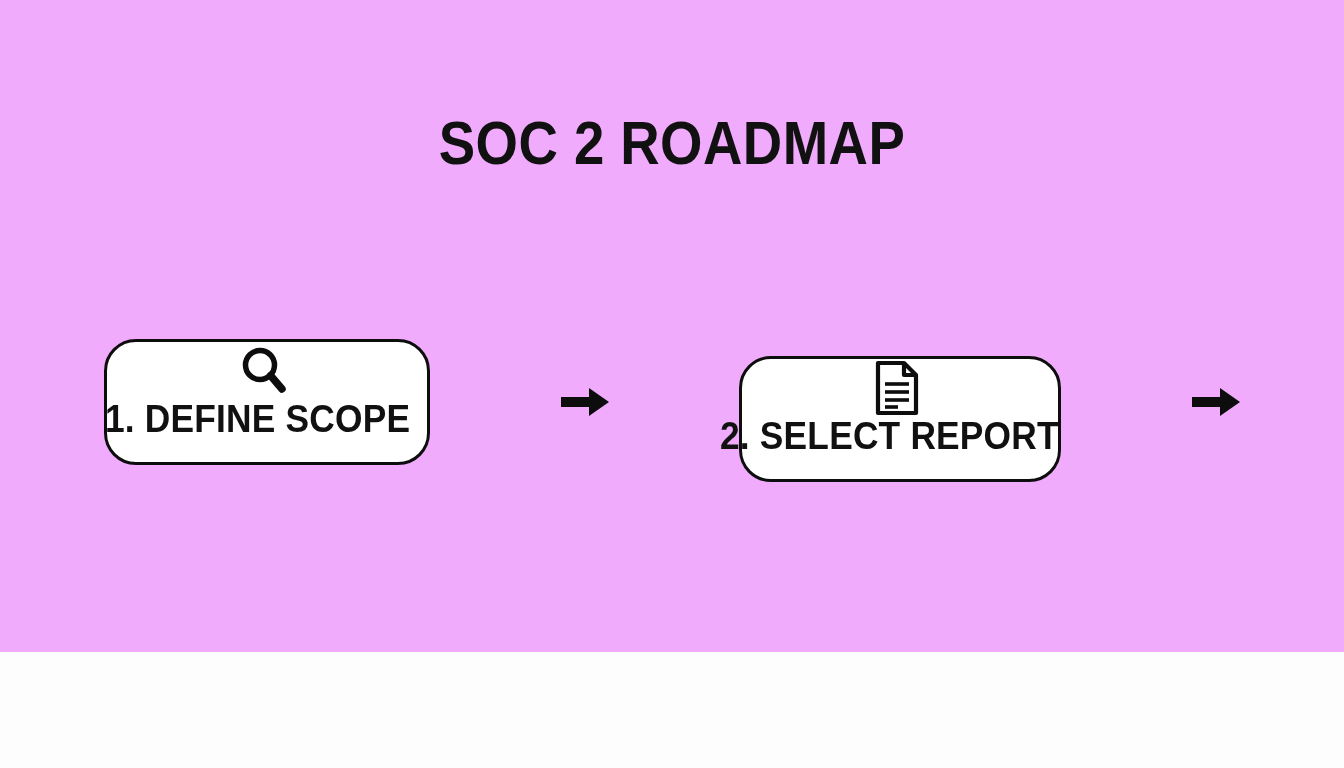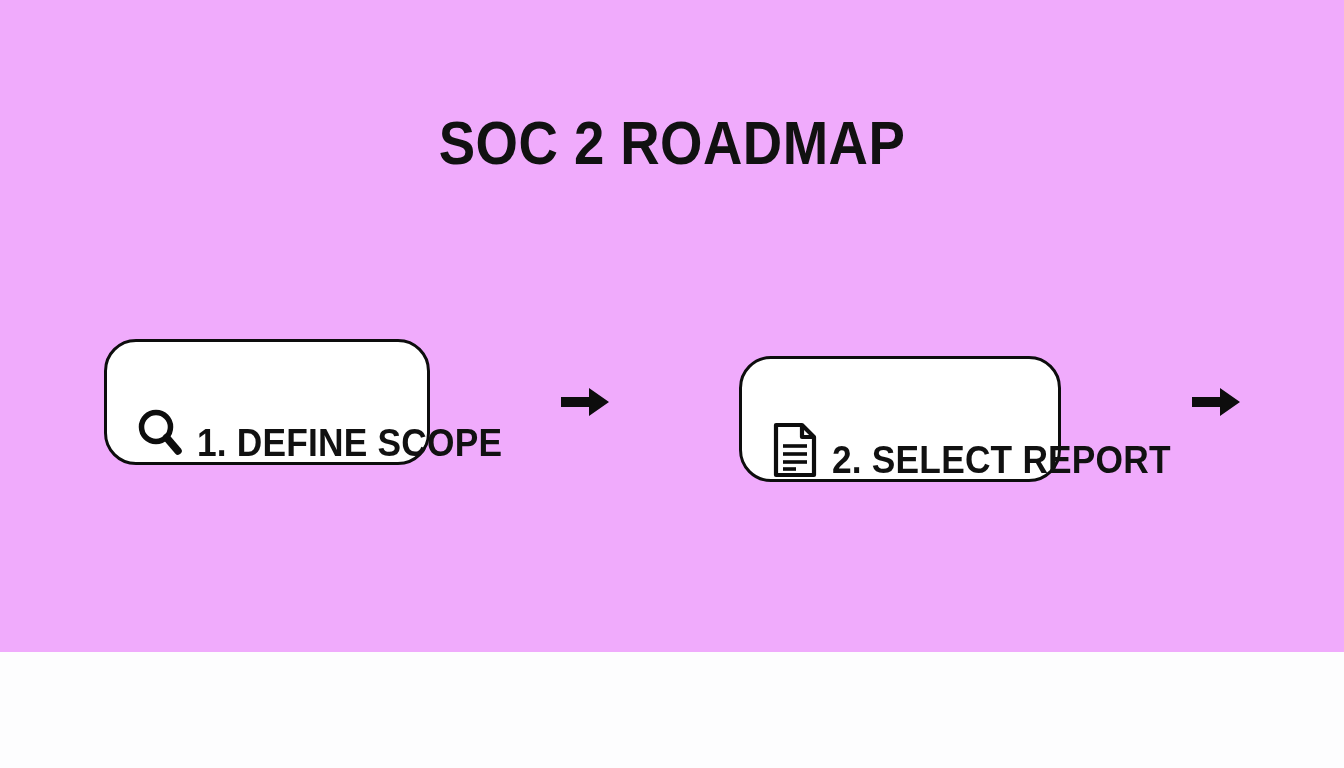--- a/index.html
+++ b/index.html
@@ -53,21 +53,22 @@
     justify-content: space-between;
   }
 
   .step {
     height: 126px;
     box-sizing: border-box;
     border: 3.2px solid #0d0d0d;
     border-radius: 32px;
     background: #ffffff;
     display: flex;
-    align-items: flex-end;
+    flex-direction: column;
+    align-items: center;
     justify-content: flex-start;
     padding: 0 22px 0 26px;
     flex: 0 0 auto;
   }
   .step-1 { width: 326px; }
   .step-2 { width: 322px; margin-top: 33px; }
   .step-3 { width: 312px; }
 
   .step-icon {
     flex: 0 0 auto;

